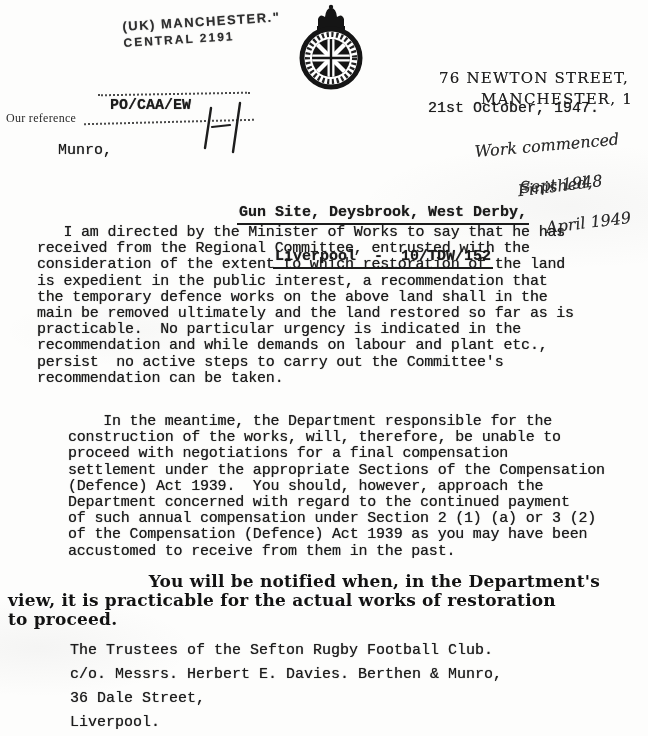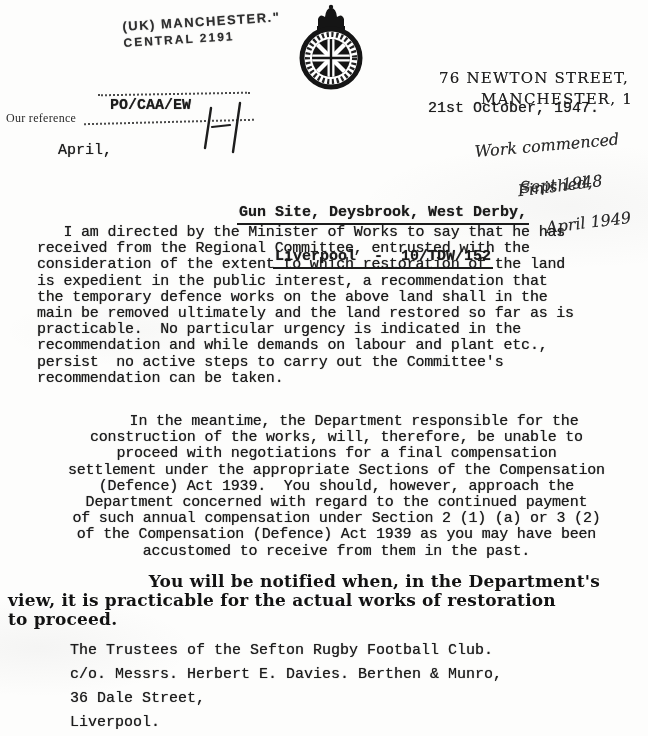--- a/index.html
+++ b/index.html
@@ -111,39 +111,39 @@
 
   <div class="abs hand" style="left:452px;top:124px;transform:rotate(-5deg);transform-origin:left top;">
     <span>Work commenced</span>
     <span class="indent2" style="margin-left:62px;">Sept 1948</span>
   </div>
   <div class="abs hand" style="left:494px;top:164px;transform:rotate(-7deg);transform-origin:left top;">
     <span>Finished,</span>
     <span class="indent2" style="margin-left:44px;">April 1949</span>
   </div>
 
-  <div class="abs typed" style="left:58px;top:142px;">April,</div>
+  <div class="abs typed" style="left:58px;top:142px;">Munro,</div>
 
   <div class="abs typed subject" style="left:178px;top:181px;width:374px;">
     <span class="uline">Gun Site, Deysbrook, West Derby,</span><br>
     <span class="uline">Liverpool  -  10/TDW/152</span>
   </div>
 
   <div class="abs typed body-block" style="left:37px;top:225px;">   I am directed by the Minister of Works to say that he has
 received from the Regional Committee, entrusted with the
 consideration of the extent to which restoration of the land
 is expedient in the public interest, a recommendation that
 the temporary defence works on the above land shall in the
 main be removed ultimately and the land restored so far as is
 practicable.  No particular urgency is indicated in the
 recommendation and while demands on labour and plant etc.,
 persist  no active steps to carry out the Committee's
 recommendation can be taken.</div>
 
-  <div class="abs typed body-block" style="left:68px;top:414px;text-align:center;">    In the meantime, the Department responsible for the
+  <div class="abs typed body-block" style="left:68px;top:414px;">    In the meantime, the Department responsible for the
 construction of the works, will, therefore, be unable to
 proceed with negotiations for a final compensation
 settlement under the appropriate Sections of the Compensation
 (Defence) Act 1939.  You should, however, approach the
 Department concerned with regard to the continued payment
 of such annual compensation under Section 2 (1) (a) or 3 (2)
 of the Compensation (Defence) Act 1939 as you may have been
 accustomed to receive from them in the past.</div>
 
   <div class="abs stamped" style="left:8px;top:572px;">                       You will be notified when, in the Department's

